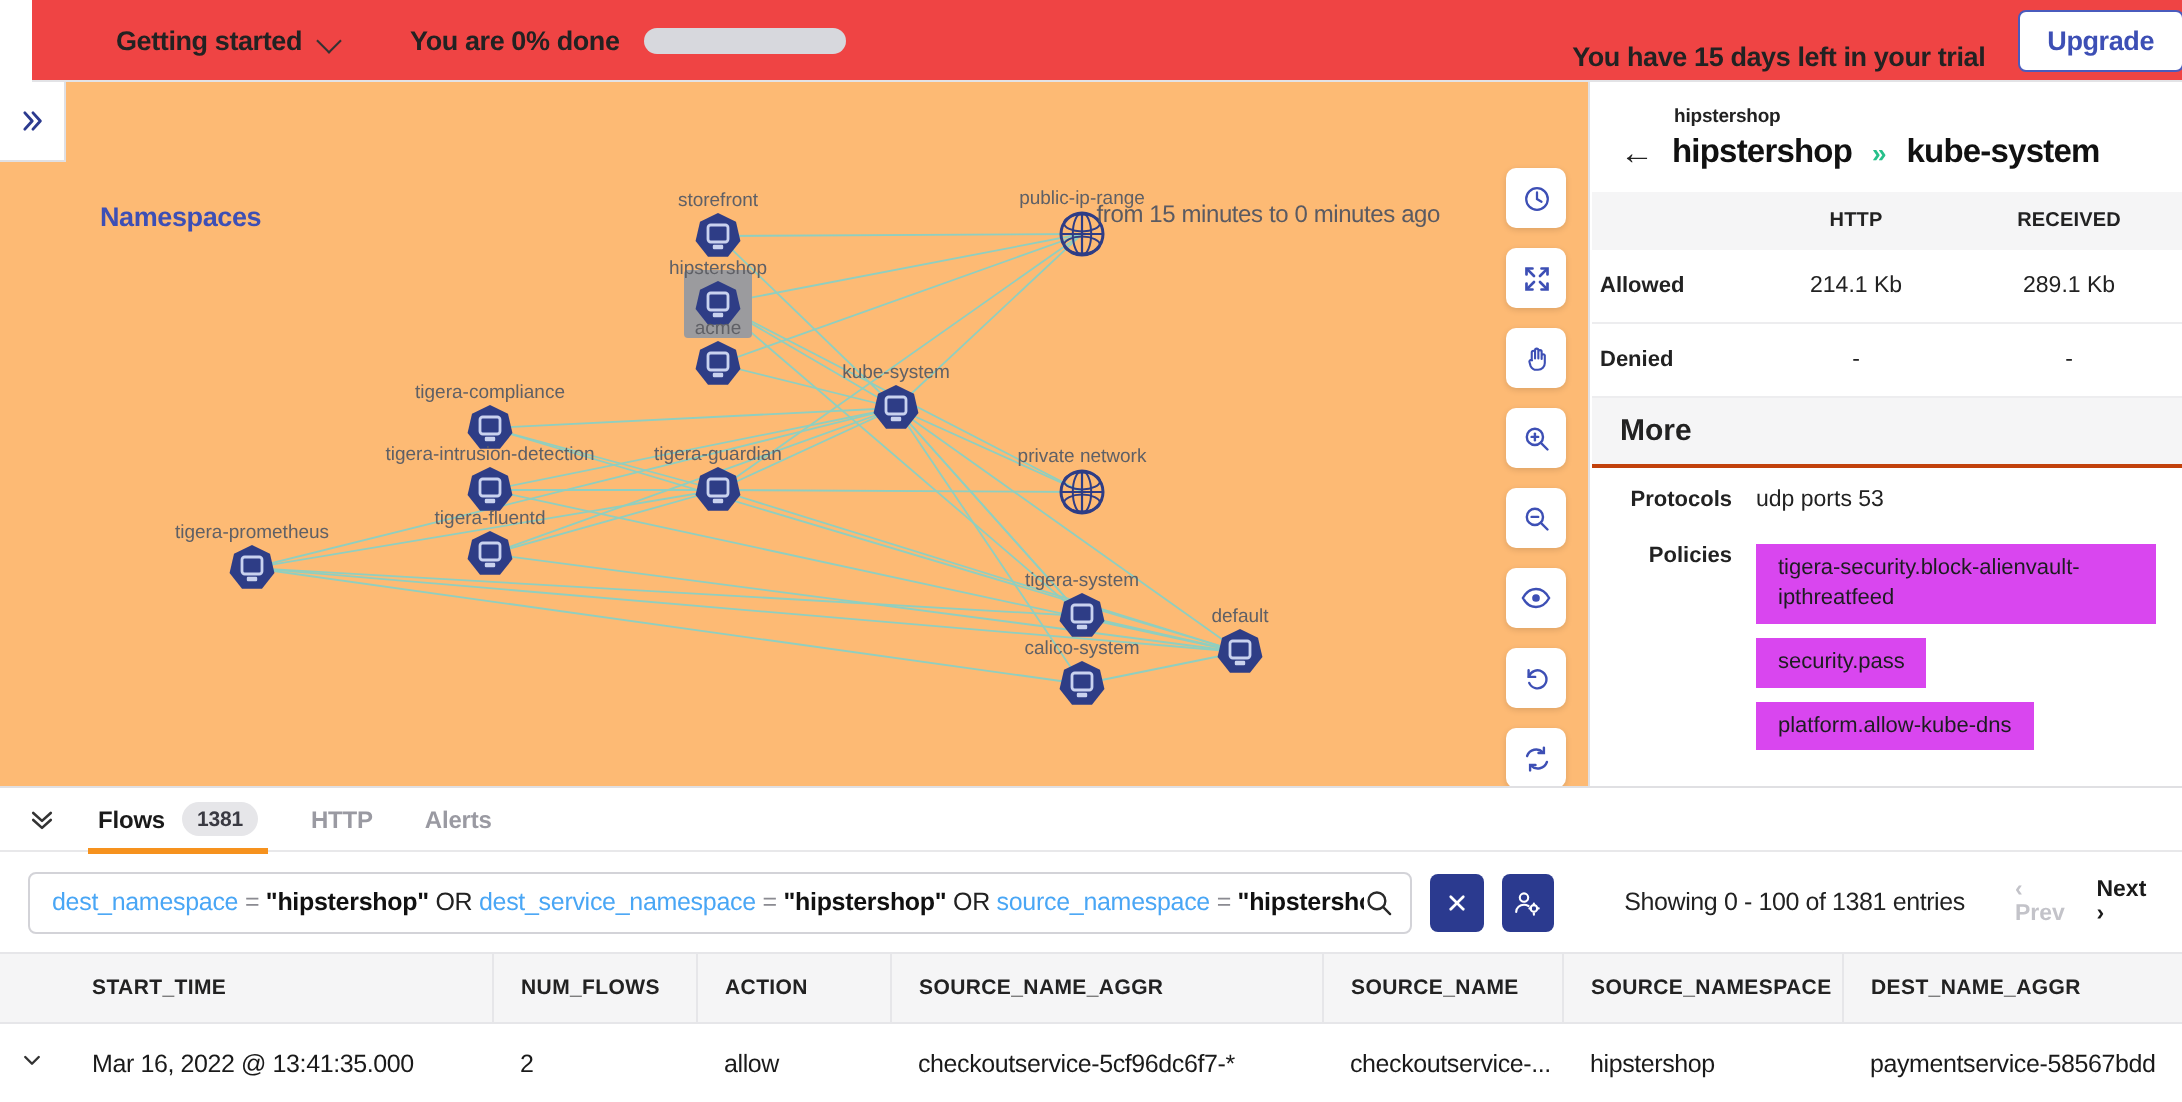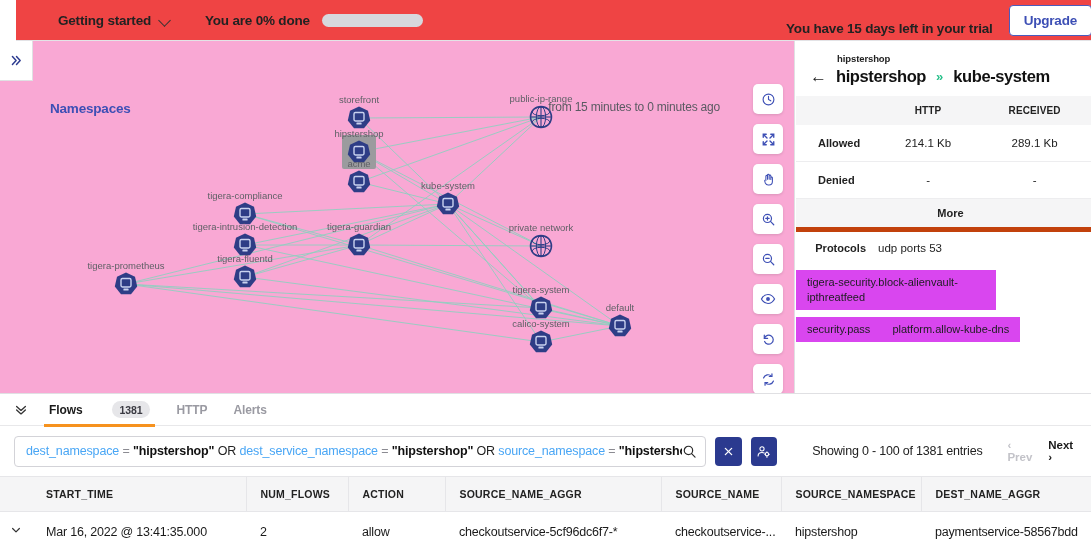--- a/index.html
+++ b/index.html
@@ -33,21 +33,21 @@
   .trial-text { font-size:13.5px; font-weight:700; color:#222; letter-spacing:-.2px; }
   .upgrade-btn {
     border:1px solid #4a5bbd; color:#3d4fb5; background:#fff;
     font-size:13.5px; font-weight:700; letter-spacing:-.2px;
     padding:7px 14px; border-radius:4px; cursor:pointer;
   }
 
   
   .graph-panel {
     position:absolute; left:0; top:41px; width:795px; height:352px;
-    background:#f9a8d4; border-right:1px solid #e0e0e3;
+    background:#fdba74; border-right:1px solid #e0e0e3;
     overflow:hidden;
   }
   .collapse-btn {
     position:absolute; left:0; top:0; width:33px; height:40px;
     background:#ffffff; border-right:1px solid #e0e0e3; border-bottom:1px solid #e0e0e3;
     display:flex; align-items:center; justify-content:center; cursor:pointer;
     color:#2b3a8f; font-size:16px; font-weight:700;
   }
   .ns-title {
     position:absolute; left:50px; top:60px; font-size:13.5px; font-weight:700;
@@ -90,23 +90,23 @@
   .dp-table th, .dp-table td { text-align:left; }
   .dp-thead-row { background:#f5f5f6; }
   .dp-thead-row th {
     font-size:10px; font-weight:700; color:#222; letter-spacing:.1px;
     padding:9px 0; text-align:center;
   }
   .dp-thead-row th.blank { width:82px; }
   .dp-table td {
     font-size:11.5px; color:#222; padding:12px 0; border-bottom:1px solid #ededef;
   }
-  .dp-table td.rowlabel { font-weight:700; width:82px; padding-left:22px; font-size:11px; }
+  .dp-table td.rowlabel { font-weight:700; width:82px; padding-left:4px; font-size:11px; }
   .dp-table td.val { text-align:center; }
-  .dp-more-row td { background:#f5f5f6; font-weight:700; font-size:11px; padding:8px 0 8px 14px; border-bottom:5px solid #c2410c;text-align:center;}
+  .dp-more-row td { background:#f5f5f6; font-weight:700; font-size:15px; padding:8px 0 8px 14px; border-bottom:2px solid #c2410c;}
   .dp-kv { display:flex; padding:10px 10px 4px 0; }
   .dp-k { width:82px; min-width:82px; text-align:right; padding-right:12px; font-size:11px; font-weight:700; color:#222; }
   .dp-v { font-size:11.5px; color:#222; }
   .dp-policy-head { font-size:11.5px; font-weight:700; color:#222; margin-bottom:7px; }
   .chip {
     display:inline-block; background:#d946ef; border-radius:0;
     padding:5px 11px; font-size:11px; color:#1d1d20; margin-bottom:7px;
     line-height:1.35; max-width:200px;
   }
 
@@ -121,21 +121,21 @@
     display:flex; align-items:center; gap:8px; padding:0 13px; height:32px;
     font-size:12px; font-weight:700; color:#9a9aa2; cursor:pointer; position:relative;
     letter-spacing:-.1px;
   }
   .tab.active { color:#1a1a1a; }
   .tab.active::after {
     content:""; position:absolute; left:8px; right:8px; bottom:-1px; height:2.5px; background:#f6921e;
   }
   .tab .count {
     background:#e6e6e9; border-radius:10px; padding:2.5px 8px; font-size:10.5px;
-    color:#4a4a52; font-weight:700;margin-left:21px;
+    color:#4a4a52; font-weight:700;
   }
   .tab.active .count { color:#3a3a42; }
 
   .filterbar { display:flex; align-items:center; height:50px; padding:0 14px; gap:9px; }
   .filter-input {
     flex:0 0 auto; width:692px; height:31px; border:1px solid #d3d3d8; border-radius:4px;
     display:flex; align-items:center; padding:0 8px 0 11px; overflow:hidden; background:#fff;
     cursor:text;
   }
   .filter-text { flex:1; white-space:nowrap; overflow:hidden; font-size:12.5px; letter-spacing:-.15px; }
@@ -426,20 +426,21 @@
         </tr>
       </tbody>
     </table>
 
     <div class="dp-kv">
       <div class="dp-k">Protocols</div>
       <div class="dp-v">udp ports 53</div>
     </div>
 
     <div class="dp-kv" style="padding-top:12px;">
+      <div class="dp-k">Policies</div>
       <div style="flex:1;">
         <div id="policy-chips"><div class="chip">tigera-security.block-alienvault-ipthreatfeed</div><div class="chip">security.pass</div><div class="chip">platform.allow-kube-dns</div></div>
       </div>
     </div>
   </div>
 
   <div class="bottom">
 
     <div class="tabs">
       <div class="tabs-chev">

